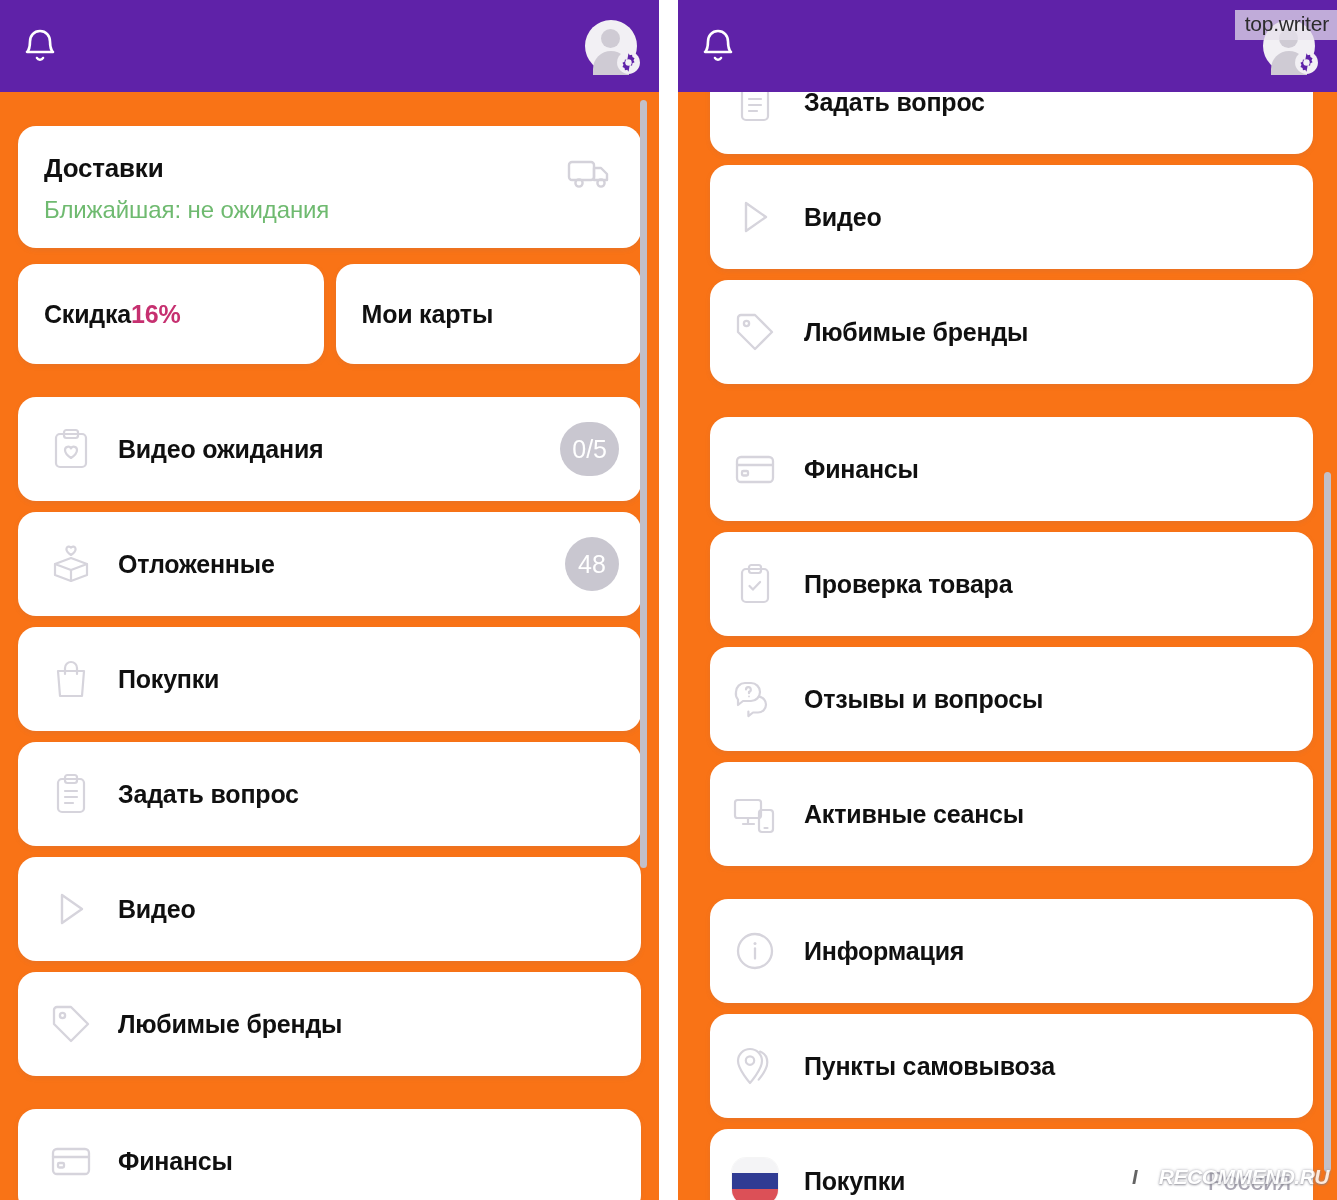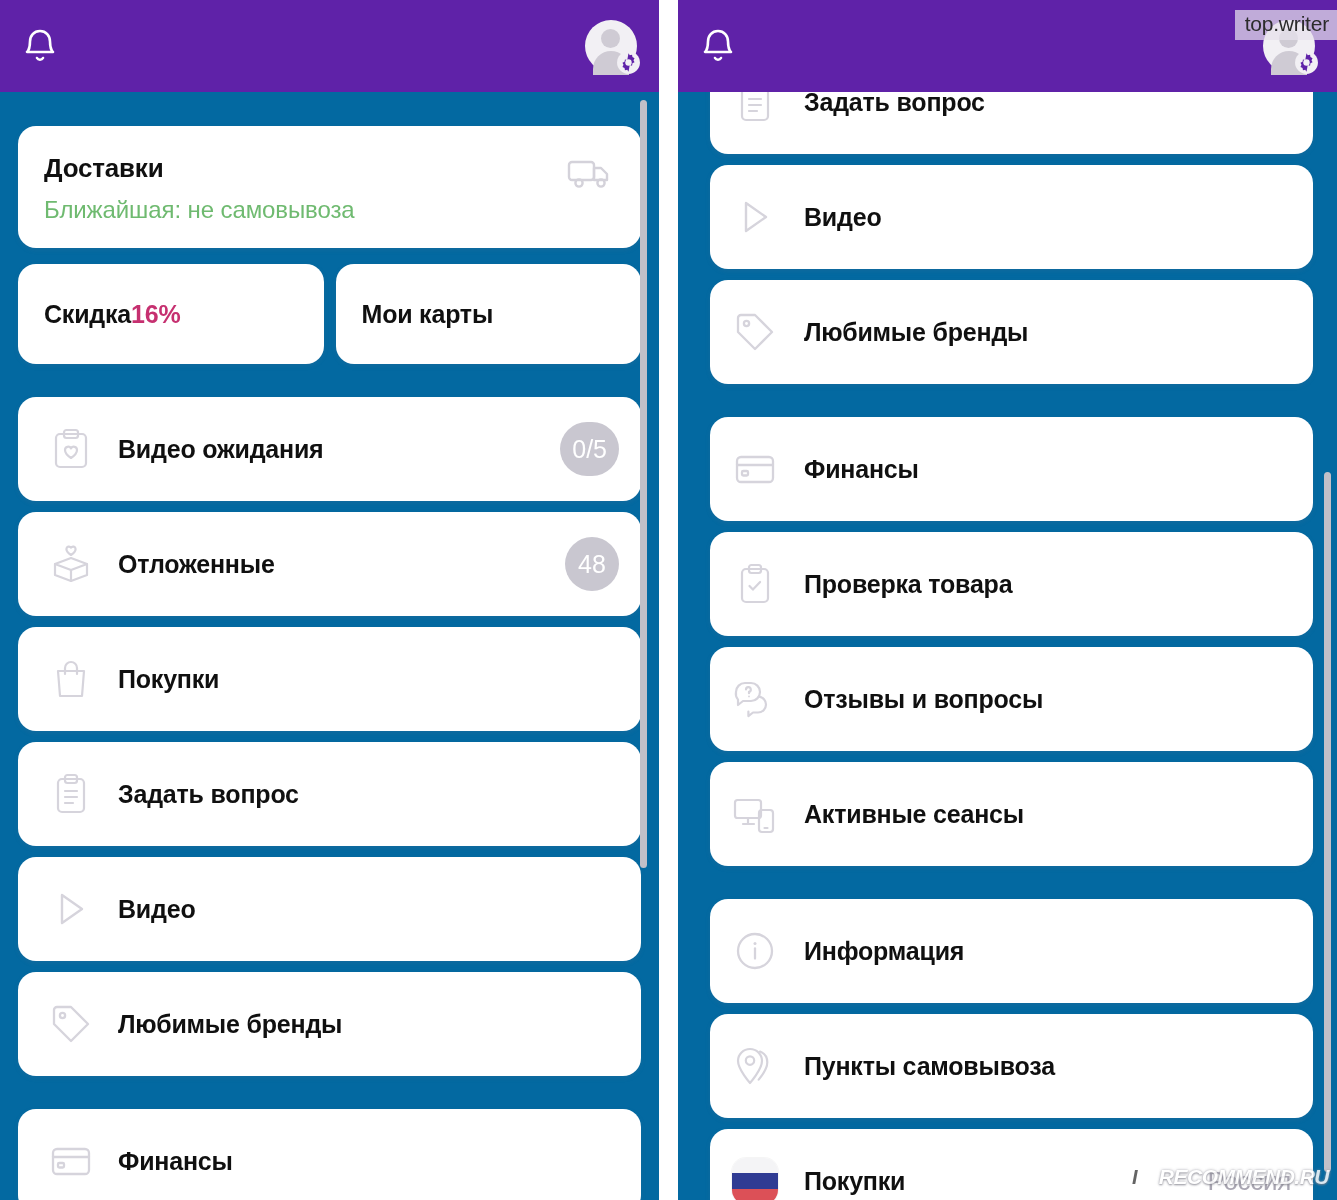--- a/index.html
+++ b/index.html
@@ -23,21 +23,21 @@
     background: #eceaf0;
     overflow: hidden;
   }
   .panel.left  { width: 659px; }
   .panel.gap   { width: 19px; background:#ffffff; flex:0 0 19px; }
   .panel.right { width: 659px; }
 
   .panel-body {
     position: absolute;
     left: 0; right: 0;
-    background: #0369a1;
+    background: #f97316;
   }
   .panel.left  .panel-body { top: 92px; bottom: 0; }
   .panel.right .panel-body { top: 92px; bottom: 0; }
 
   
   .appbar {
     position: absolute; top: 0; left: 0; right: 0;
     height: 92px;
     background: #5f22a8;
     display: flex; align-items: center;
@@ -219,21 +219,21 @@
           <path fill="#5f22a8" d="M12 3.2l1.2 1.9 2.2-.5.4 2.2 2 1-1 2 1 2-2 1-.4 2.2-2.2-.5L12 20.8l-1.2-1.9-2.2.5-.4-2.2-2-1 1-2-1-2 2-1 .4-2.2 2.2.5z"></path>
           <circle cx="12" cy="12" r="3.1" fill="#f2f0f4"></circle>
         </svg>
       </span>
     </div>
 
     <div class="panel-body">
 
       <div class="card delivery-card">
         <div class="delivery-title">Доставки</div>
-        <div class="delivery-sub">Ближайшая: не самовывоза</div>
+        <div class="delivery-sub">Ближайшая: не ожидания</div>
         <span class="truck-icon">
           <svg width="46" height="34" viewBox="0 0 46 34" fill="none" stroke="#d4d2da" stroke-width="2.4" stroke-linecap="round" stroke-linejoin="round">
             <rect x="2" y="6" width="25" height="18" rx="3"></rect>
             <path d="M27 12h7l6 6v6h-13z"></path>
             <circle cx="12" cy="27" r="3.6"></circle>
             <circle cx="34" cy="27" r="3.6"></circle>
           </svg>
         </span>
       </div>
 

